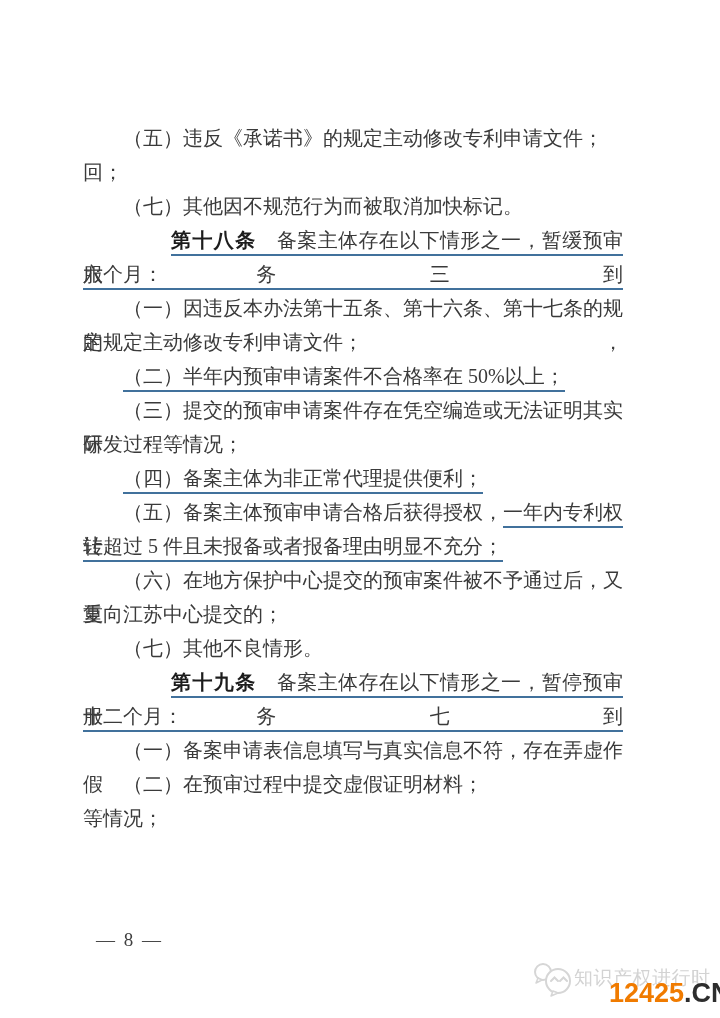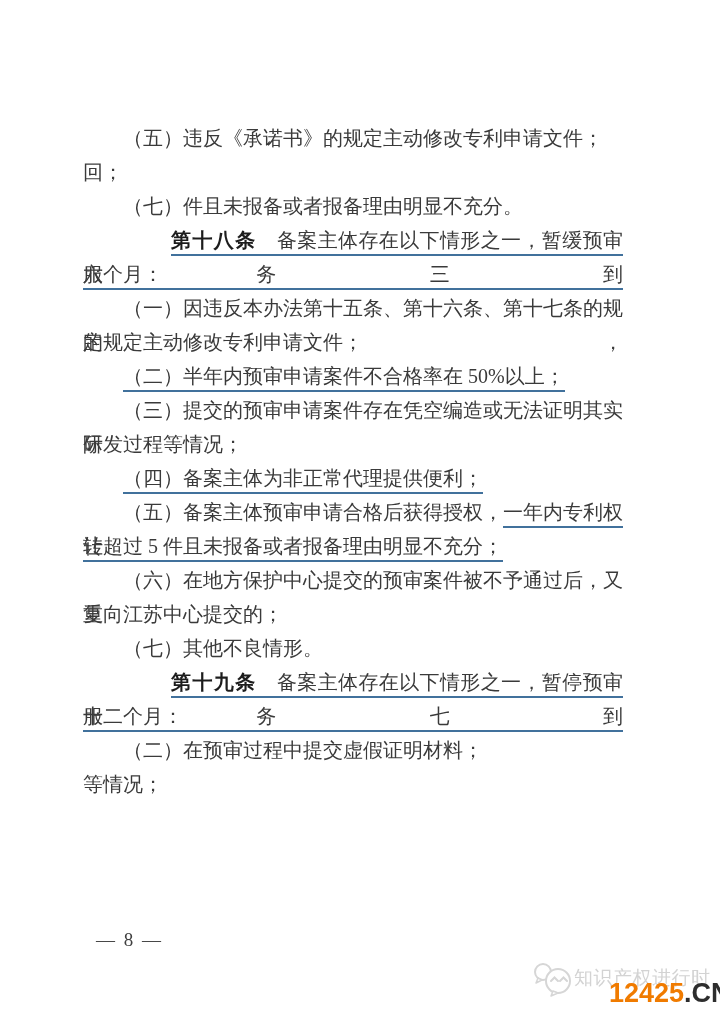--- a/index.html
+++ b/index.html
@@ -48,36 +48,37 @@
   .wm-tld { color:#2d2d2d; }
 </style>
 </head>
 <body>
 
 <div class="page">
 
   <div class="content">
       <div class="line indent"><span class="seg">（五）违反《承诺书》的规定主动修改专利申请文件；</span></div>
       <div class="line"><span class="seg">回；</span></div>
-      <div class="line indent"><span class="seg">（七）件且未报备或者报备理由明显不充分。</span></div>
+      <div class="line indent"><span class="seg">（七）其他因不规范行为而被取消加快标记。</span></div>
       <div class="line indent justify"><span class="seg bold ul">第十八条</span><span class="seg ul">　备案主体存在以下情形之一，暂缓预审服务三到</span></div>
       <div class="line"><span class="seg ul">六个月：</span></div>
       <div class="line indent justify"><span class="seg">（一）因违反本办法第十五条、第十六条、第十七条的规定，</span></div>
       <div class="line"><span class="seg">的规定主动修改专利申请文件；</span></div>
       <div class="line indent"><span class="seg ul">（二）半年内预审申请案件不合格率在 50%以上；</span></div>
       <div class="line indent justify"><span class="seg">（三）提交的预审申请案件存在凭空编造或无法证明其实际</span></div>
       <div class="line"><span class="seg">研发过程等情况；</span></div>
       <div class="line indent"><span class="seg ul">（四）备案主体为非正常代理提供便利；</span></div>
       <div class="line indent justify"><span class="seg">（五）备案主体预审申请合格后获得授权，</span><span class="seg ul">一年内专利权转</span></div>
       <div class="line"><span class="seg ul">让超过 5 件且未报备或者报备理由明显不充分；</span></div>
       <div class="line indent justify"><span class="seg">（六）在地方保护中心提交的预审案件被不予通过后，又重</span></div>
       <div class="line"><span class="seg">复向江苏中心提交的；</span></div>
       <div class="line indent"><span class="seg">（七）其他不良情形。</span></div>
       <div class="line indent justify"><span class="seg bold ul">第十九条</span><span class="seg ul">　备案主体存在以下情形之一，暂停预审服务七到</span></div>
       <div class="line"><span class="seg ul">十二个月：</span></div>
+      <div class="line indent justify"><span class="seg">（一）备案申请表信息填写与真实信息不符，存在弄虚作假</span></div>
       <div class="line indent"><span class="seg">（二）在预审过程中提交虚假证明材料；</span></div>
       <div class="line"><span class="seg">等情况；</span></div>
     </div>
 
   <div class="pagenum">— 8 —</div>
 
   <div class="watermark">
     <svg class="wm-icon" width="38" height="36" viewBox="0 0 38 36">
       <circle cx="10" cy="11" r="8" fill="#ffffff" stroke="#d6d6d6" stroke-width="2"></circle>
       <path d="M5 17 L3 22 L9 19 Z" fill="#ffffff" stroke="#d6d6d6" stroke-width="1.5" stroke-linejoin="round"></path>

